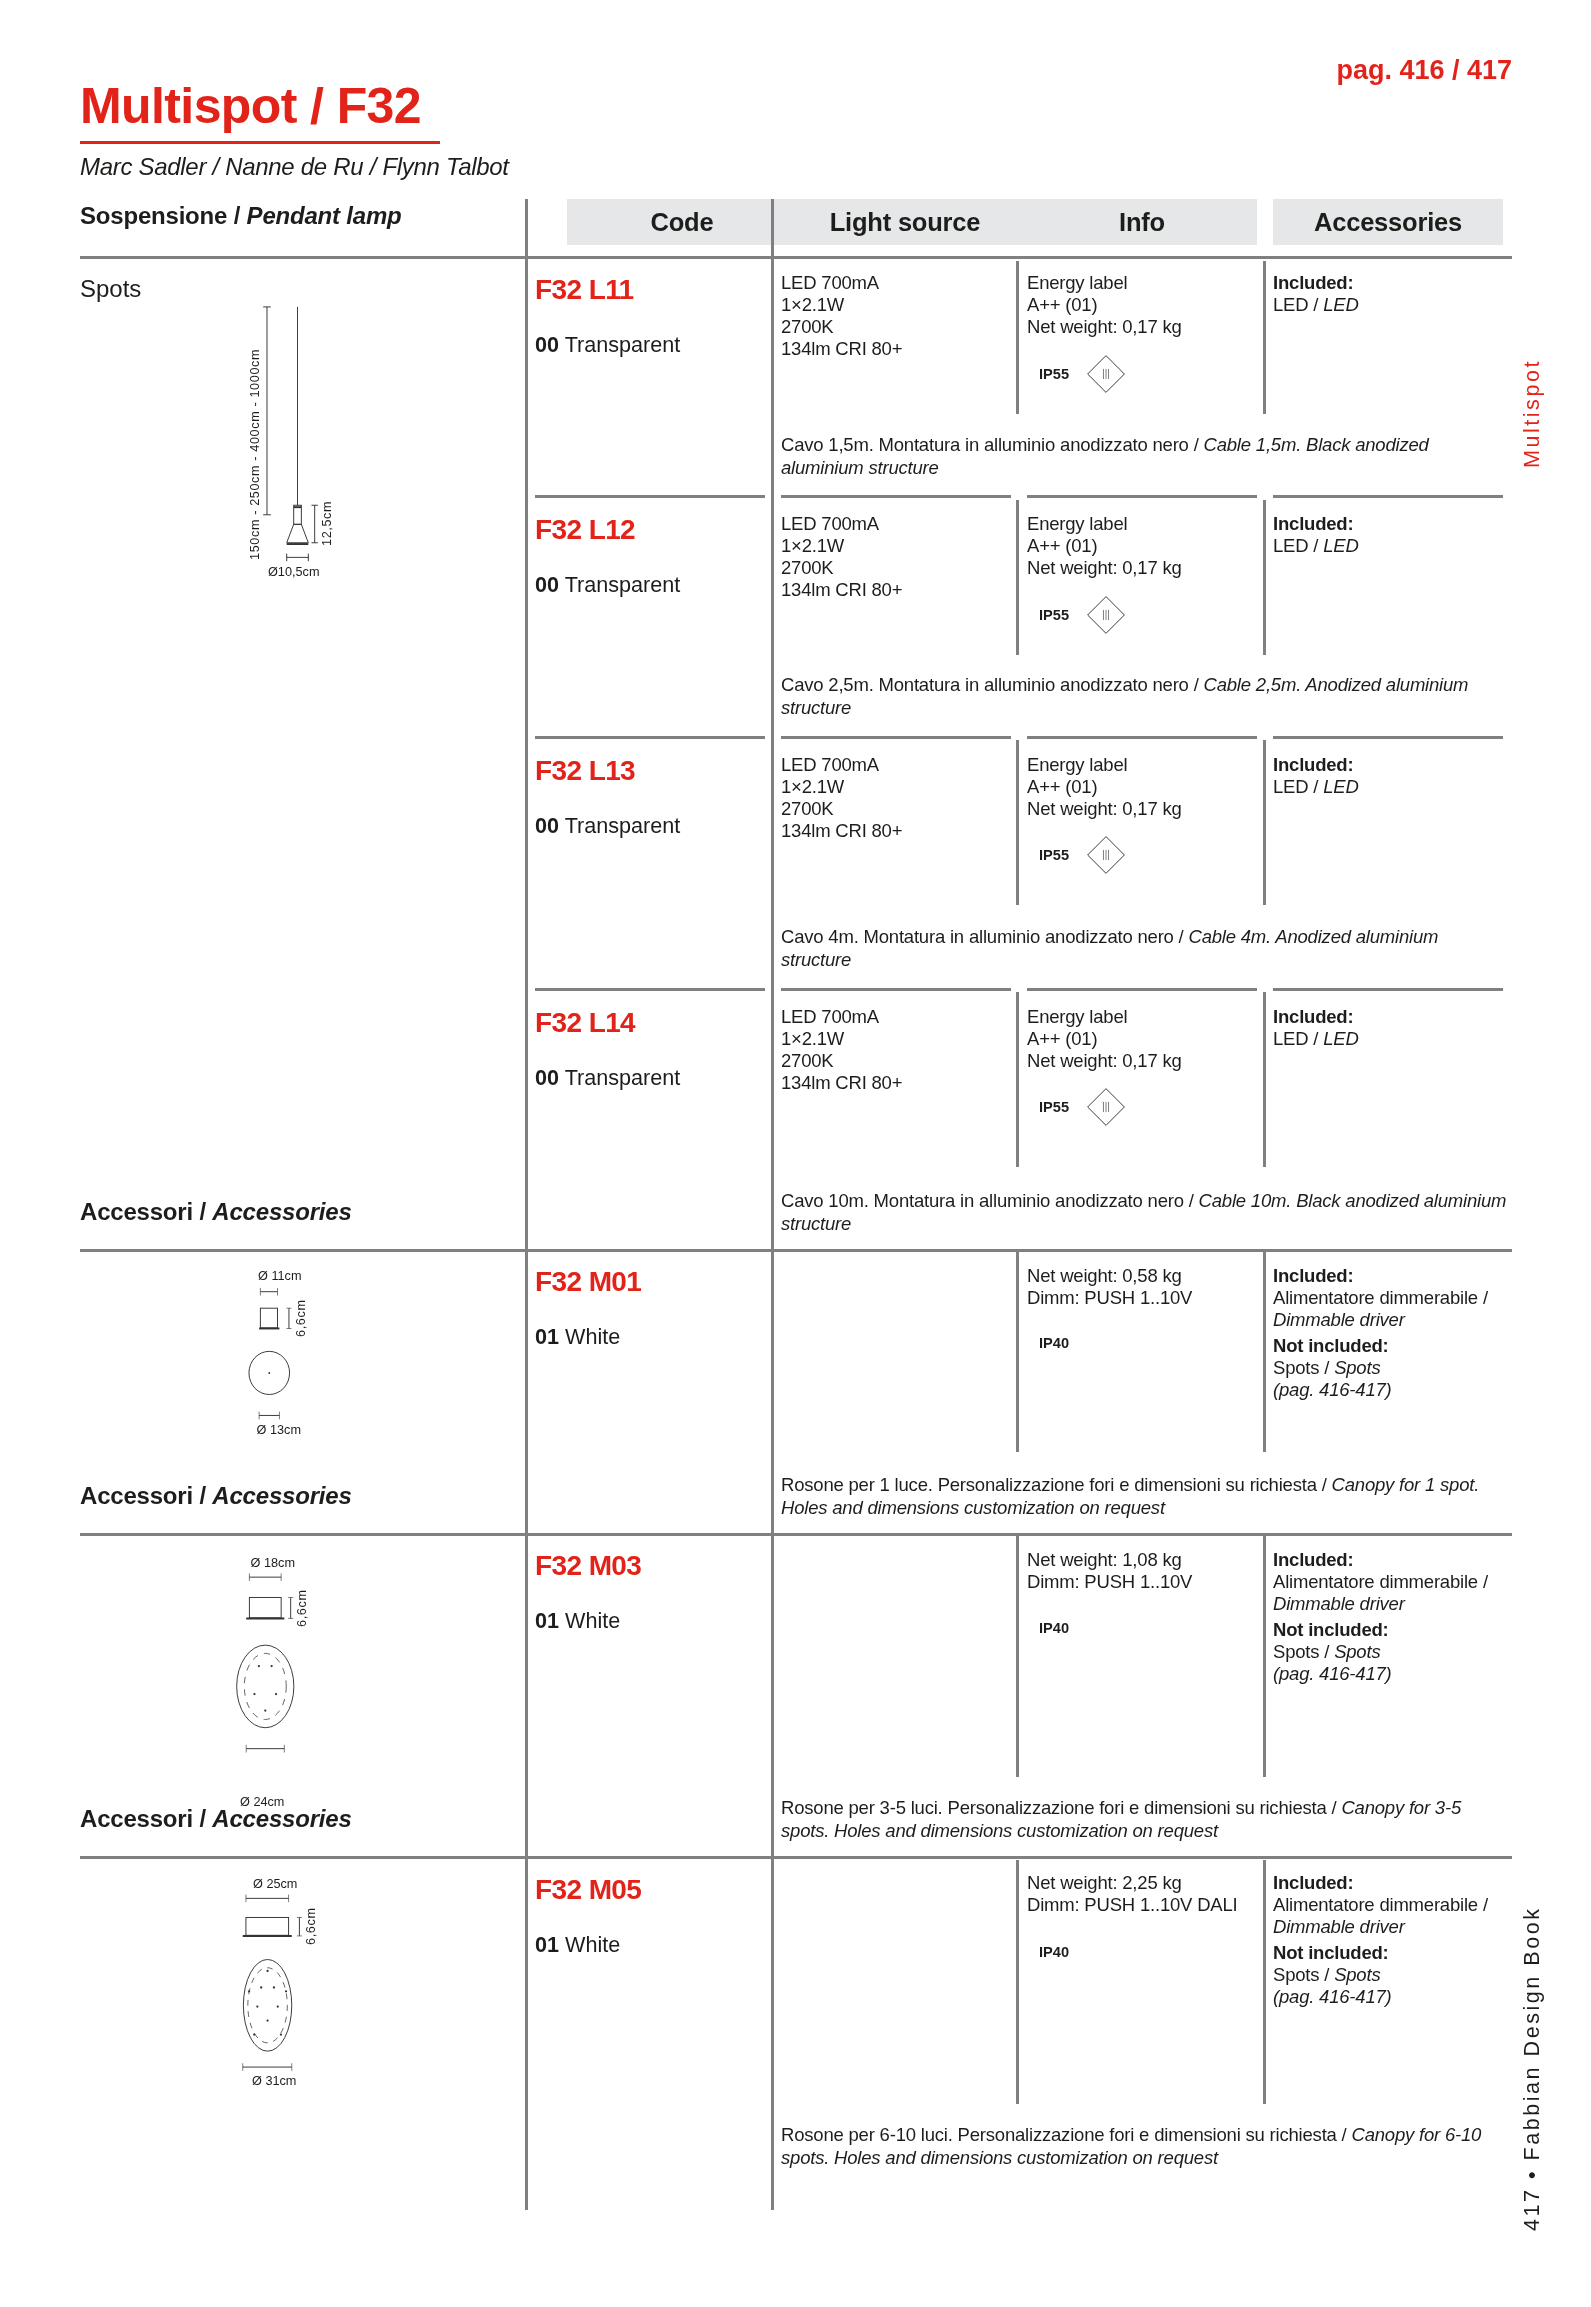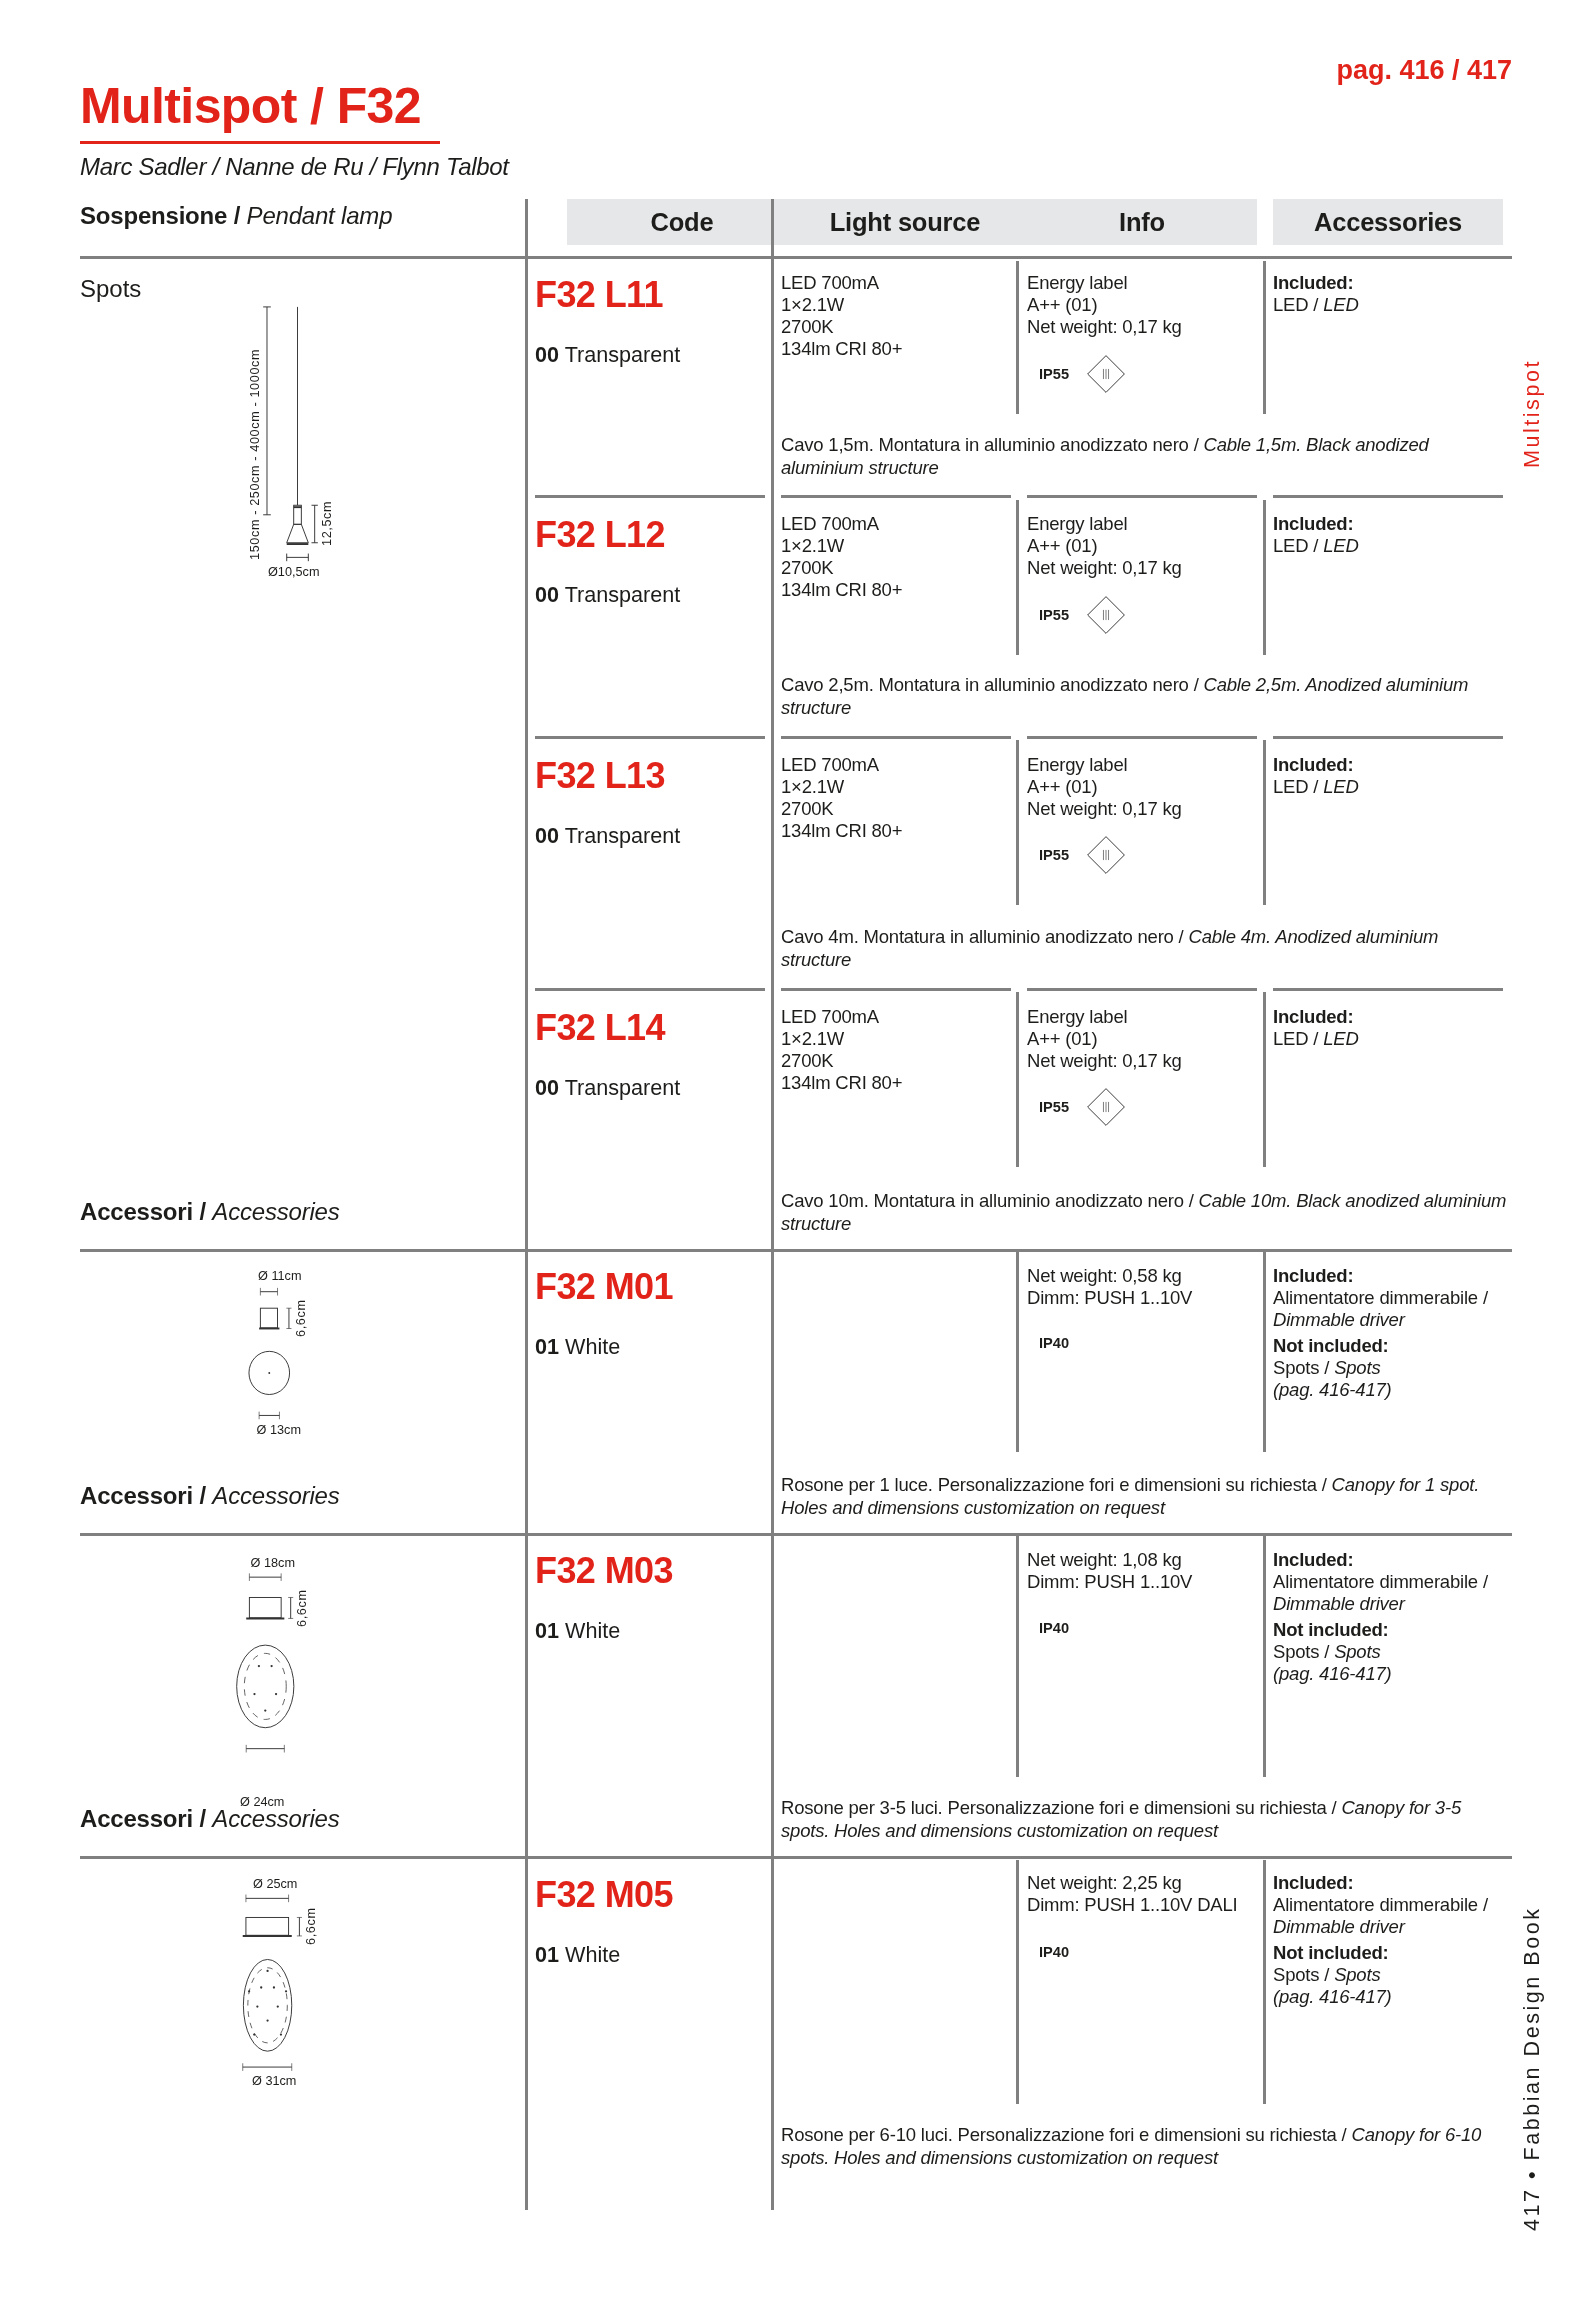--- a/index.html
+++ b/index.html
@@ -4,26 +4,26 @@
 <style>
   html, body { margin:0; padding:0; background:#ffffff; }
   body { width:1591px; height:2307px; position:relative; overflow:hidden;
          font-family:"Liberation Sans", sans-serif; color:#1d1d1b; }
   .abs { position:absolute; }
   .title { left:80px; top:81px; font-size:50px; font-weight:bold; color:#e2231a; letter-spacing:-0.6px; line-height:1; }
   .title-rule { left:80px; top:141px; width:360px; height:2.5px; background:#e2231a; }
   .designers { left:80px; top:153px; font-size:24px; font-style:italic; letter-spacing:-0.3px; }
   .pag { right:79px; top:55px; font-size:27px; font-weight:bold; color:#e2231a; }
   .section-head { font-size:24px; font-weight:bold; letter-spacing:-0.2px; }
-  .section-head i { font-weight:normal; }
+  .section-head i { font-weight:bold; }
   .hdr-cell { top:199px; height:46px; background:#e6e7e8; font-size:25.5px; font-weight:bold;
               display:flex; align-items:center; justify-content:center; letter-spacing:-0.2px; }
   .hrule { height:3.2px; background:#808080; }
   .vrule { width:2.5px; background:#808080; }
-  .code { font-size:36px; font-weight:bold; color:#e2231a; letter-spacing:-0.6px; }
+  .code { font-size:28px; font-weight:bold; color:#e2231a; letter-spacing:-0.6px; }
   .finish { font-size:21.6px; }
   .finish b { font-weight:bold; }
   .small { font-size:18.5px; line-height:22px; letter-spacing:-0.2px; }
   .small b { font-weight:bold; }
   .ip { font-size:14.6px; font-weight:bold; display:flex; align-items:center; gap:18px; }
   .diamond { width:38px; height:38px; }
   .note { font-size:18.5px; line-height:23px; letter-spacing:-0.2px; width:732px; }
   .note i { font-style:italic; }
   .side-red { font-size:21.6px; color:#e2231a; letter-spacing:2.5px; transform-origin:left top; transform:rotate(-90deg); white-space:nowrap; }
   .side-black { font-size:21.6px; color:#1d1d1b; letter-spacing:2.5px; transform-origin:left top; transform:rotate(-90deg); white-space:nowrap; }

